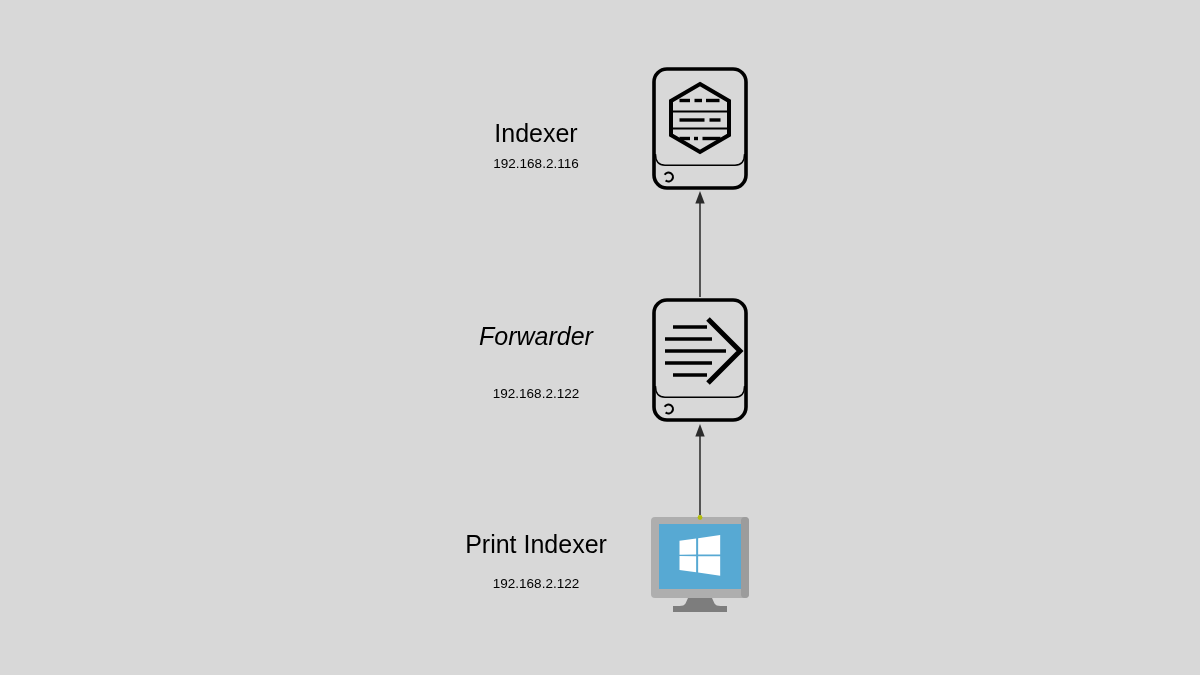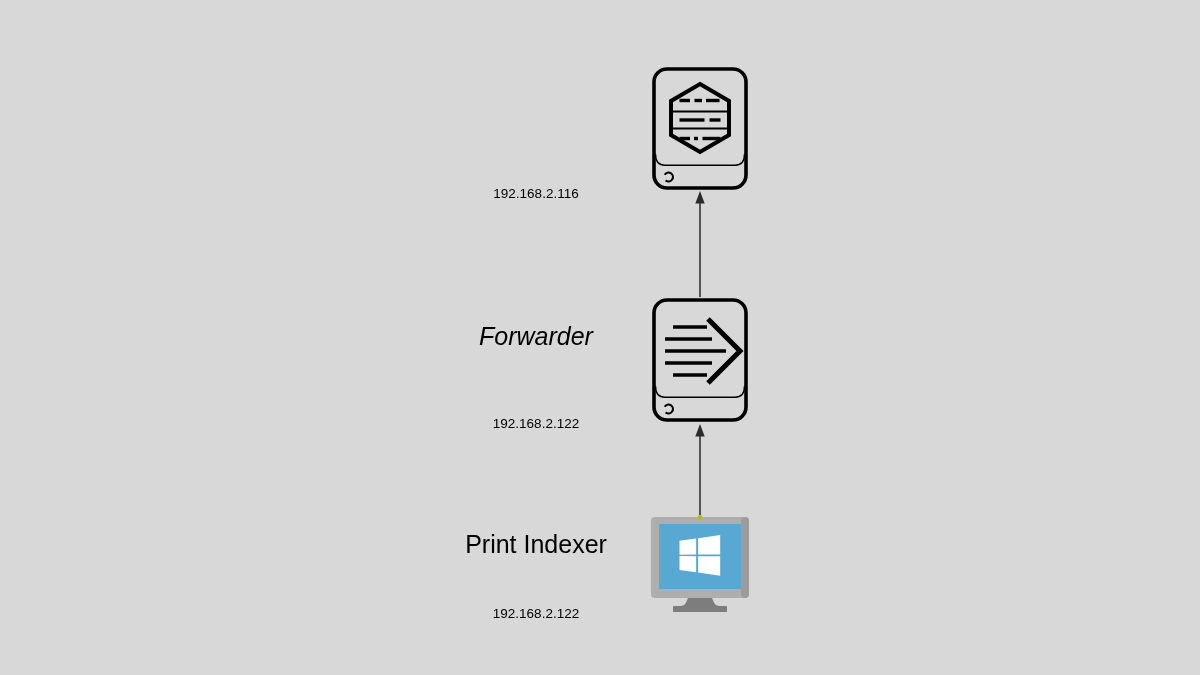--- a/index.html
+++ b/index.html
@@ -25,28 +25,28 @@
     white-space: nowrap;
   }
   .node-ip {
     position: absolute;
     left: 336px; width: 400px;
     text-align: center;
     font-size: 13.5px;
     line-height: 15px;
     color: #000;
     white-space: nowrap;
-    margin-top: 30px;
   }
 </style>
 </head>
 <body>
 
 <div class="canvas">
 
+  <div class="node-label" style="top:119px;">Indexer</div>
   <div class="node-ip" style="top:156px;">192.168.2.116</div>
 
   <svg class="abs" style="left:652px; top:67px;" width="96" height="123" viewBox="0 0 96 123">
     <rect x="2" y="2" width="92" height="119" rx="13" fill="#d8d8d8" stroke="#000" stroke-width="3.6"></rect>
     <path d="M 3.5 87 C 3.5 95 6.5 98.2 13 98.2 L 83 98.2 C 89.5 98.2 92.5 95 92.5 87" fill="none" stroke="#000" stroke-width="1.4"></path>
     <circle cx="16.5" cy="110" r="4.4" fill="none" stroke="#000" stroke-width="2.1" stroke-dasharray="21 6.7" transform="rotate(-150 16.5 110)"></circle>
     <polygon points="48,17 77,34 77,68 48,85 19,68 19,34" fill="none" stroke="#000" stroke-width="4"></polygon>
     <g stroke="#000">
       <line x1="20.5" y1="44.5" x2="75.5" y2="44.5" stroke-width="2"></line>
       <line x1="20.5" y1="61.5" x2="75.5" y2="61.5" stroke-width="2"></line>

